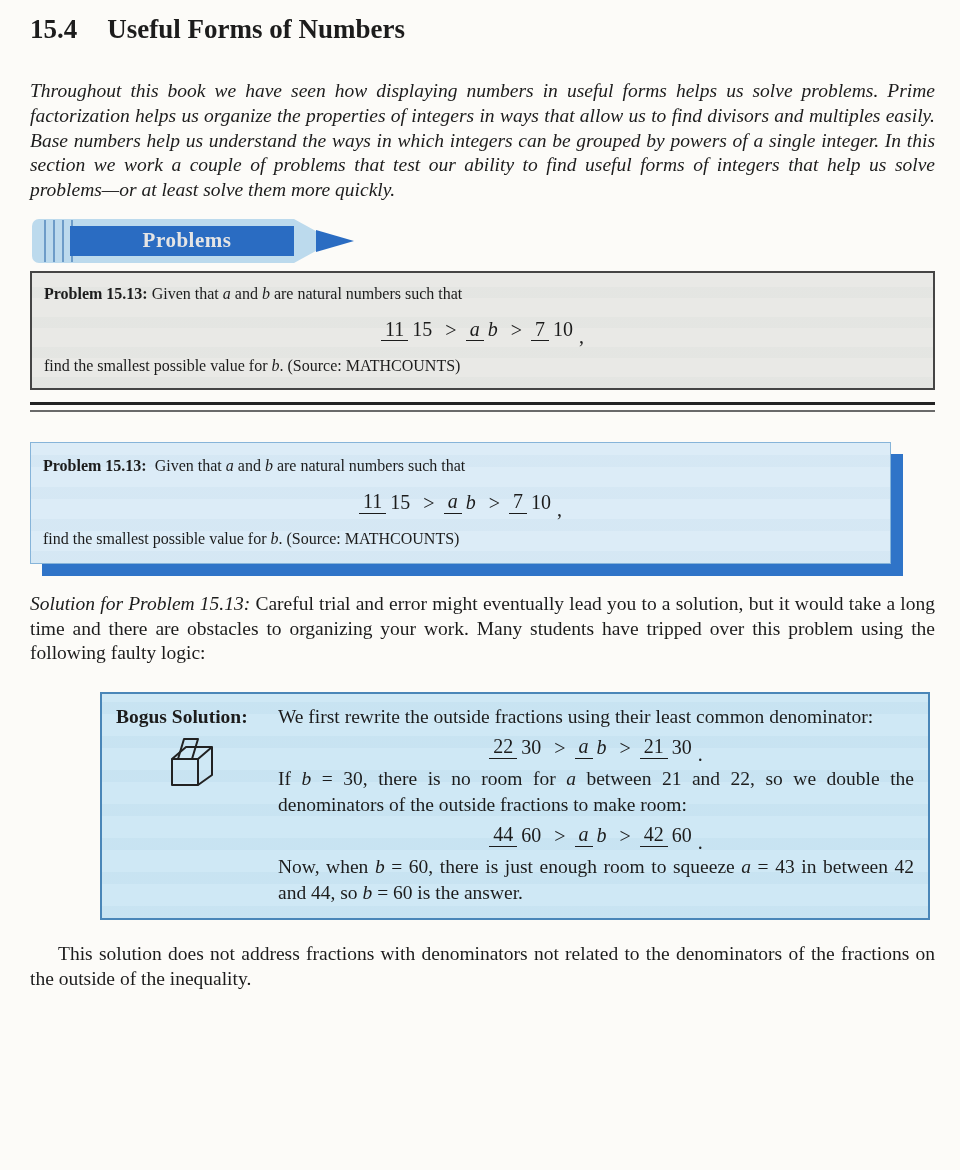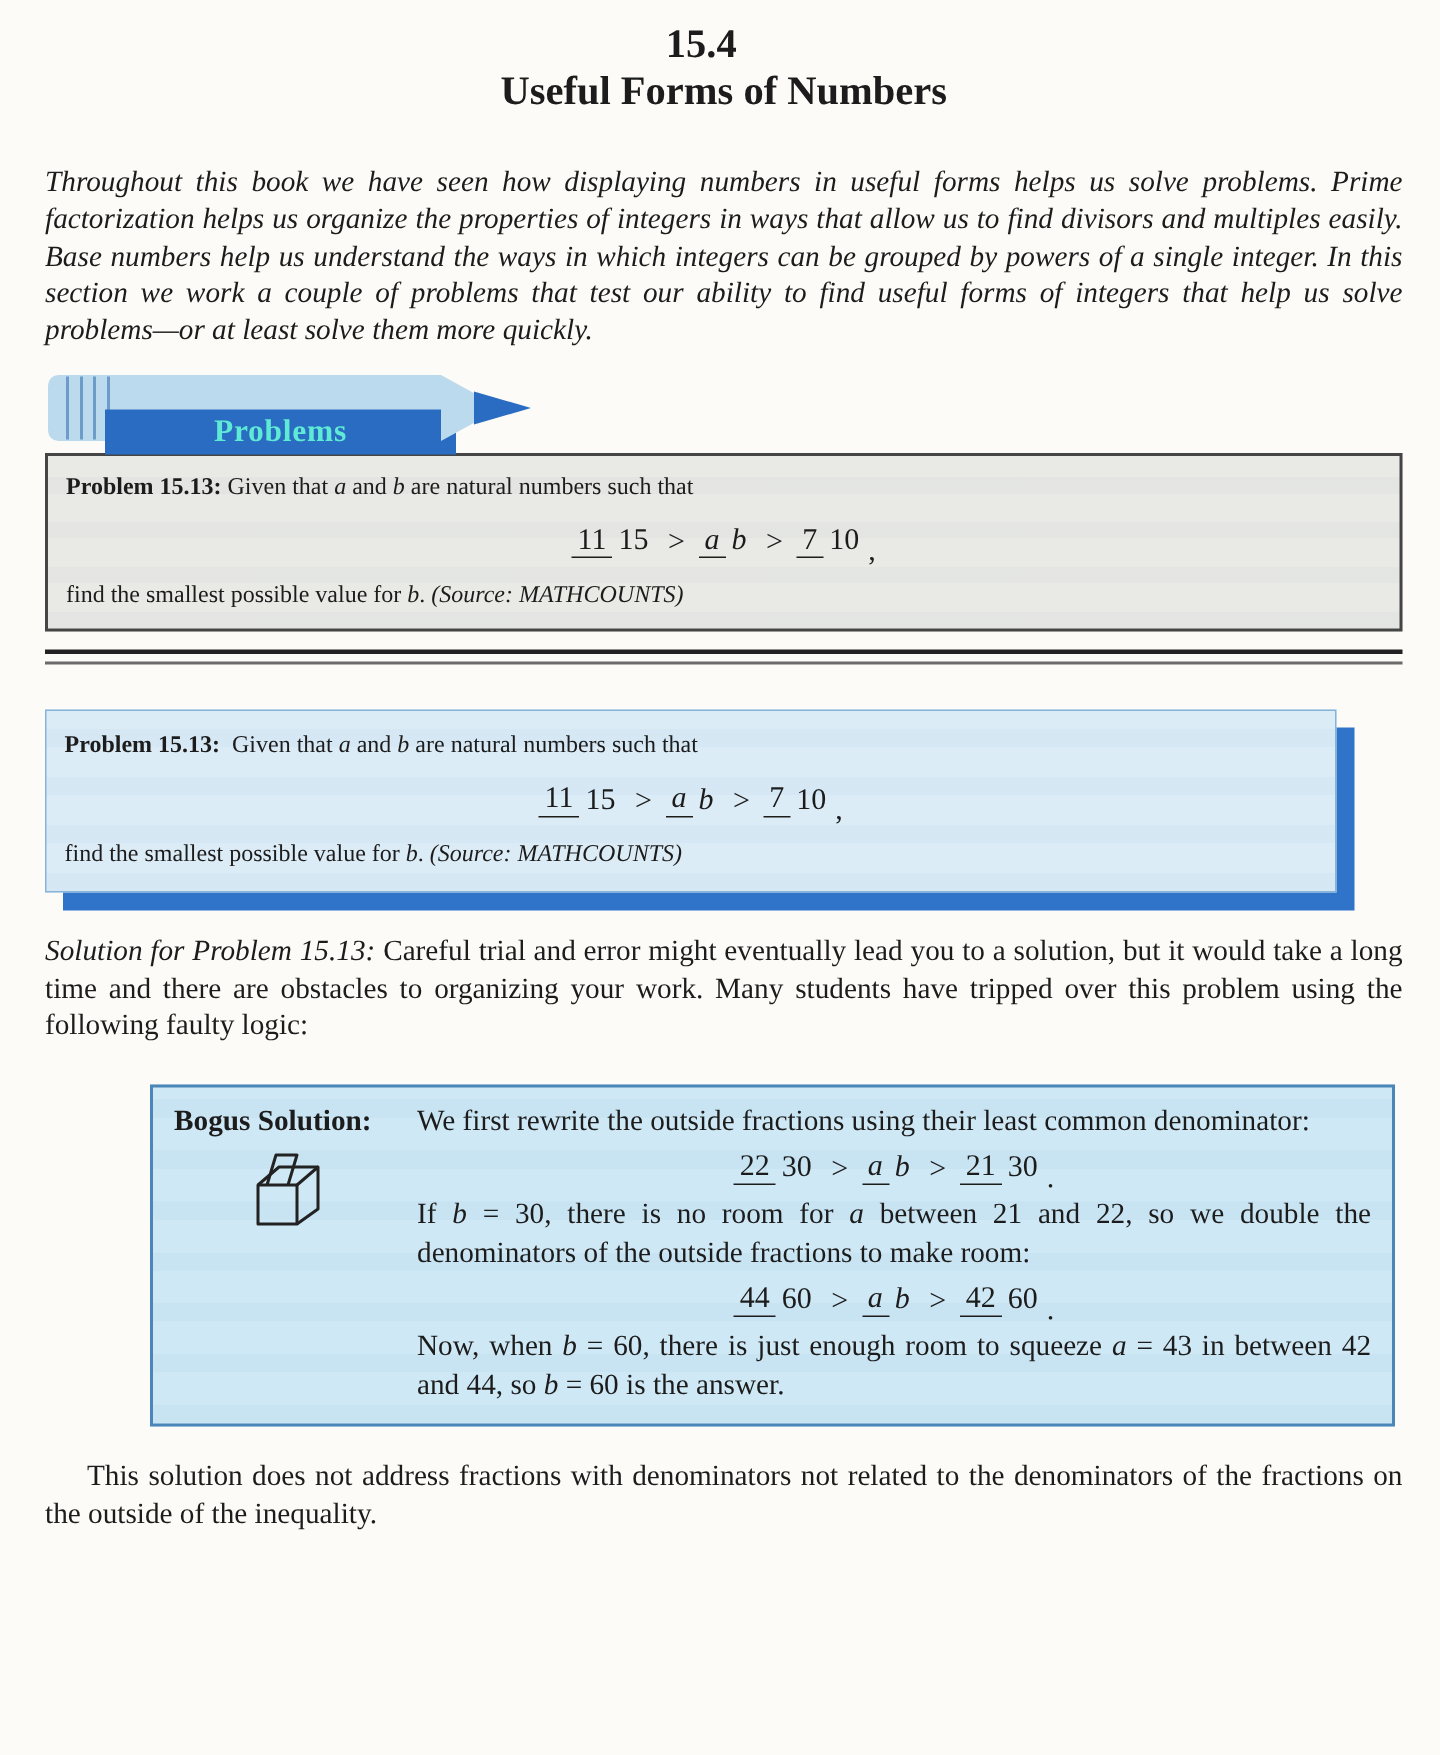--- a/index.html
+++ b/index.html
@@ -5,37 +5,37 @@
   html,body{margin:0;padding:0;}
   body{
     width:960px;height:1170px;overflow:hidden;
     background:#fcfbf8;
     color:#1c1c1c;
     font-family:"Liberation Serif","DejaVu Serif",serif;
   }
   .page{position:relative;width:960px;height:1170px;padding:12px 25px 0 30px;box-sizing:border-box;}
 
   
-  .title{display:flex;align-items:center;font-weight:bold;font-size:27px;margin:2px 0 0 0;flex-direction:column;}
+  .title{display:flex;align-items:flex-end;font-weight:bold;font-size:27px;margin:2px 0 0 0;}
   .title .num{margin-right:30px;}
 
   
   .para{font-size:19.5px;line-height:24.8px;text-align:justify;margin:0;}
   .intro{margin-top:34px;font-style:italic;}
   .lead-italic{font-style:italic;}
   .mi{font-style:italic;}
-  .src{font-style:italic;}
+  .src{}
 
   
   .pencil{position:relative;width:340px;height:44px;margin:16px 0 0 2px;}
   .pencil .body{position:absolute;left:0;top:0;width:262px;height:44px;background:#bcdaed;border-radius:7px 0 0 7px;}
   .pencil .stripes{position:absolute;left:8px;top:1px;width:34px;height:42px;
     background:repeating-linear-gradient(90deg,transparent 0 4px,#6d9cc8 4px 6px,transparent 6px 9px);}
   .pencil .band{position:absolute;left:38px;top:7px;width:234px;height:30px;background:#2a6cc2;
-    display:flex;align-items:center;justify-content:center;color:#5eead4;font-weight:bold;font-size:21px;letter-spacing:.5px;margin-top:16px;}
+    display:flex;align-items:center;justify-content:center;color:#e5e5e5;font-weight:bold;font-size:21px;letter-spacing:.5px;}
   .pencil .tip-light{position:absolute;left:262px;top:0;width:0;height:0;
     border-left:40px solid #bcdaed;border-top:22px solid transparent;border-bottom:22px solid transparent;}
   .pencil .tip-dark{position:absolute;left:284px;top:11px;width:0;height:0;
     border-left:38px solid #2a6cc2;border-top:11px solid transparent;border-bottom:11px solid transparent;}
 
   
   .box-grey{border:2px solid #454545;background:#e9e9e6;
     background-image:repeating-linear-gradient(0deg,rgba(120,150,145,0.045) 0 11px,transparent 11px 30px);
     padding:8px 12px 10px 12px;margin-top:8px;}
   .box-grey.single{padding:8px 12px;margin-top:12px;}

